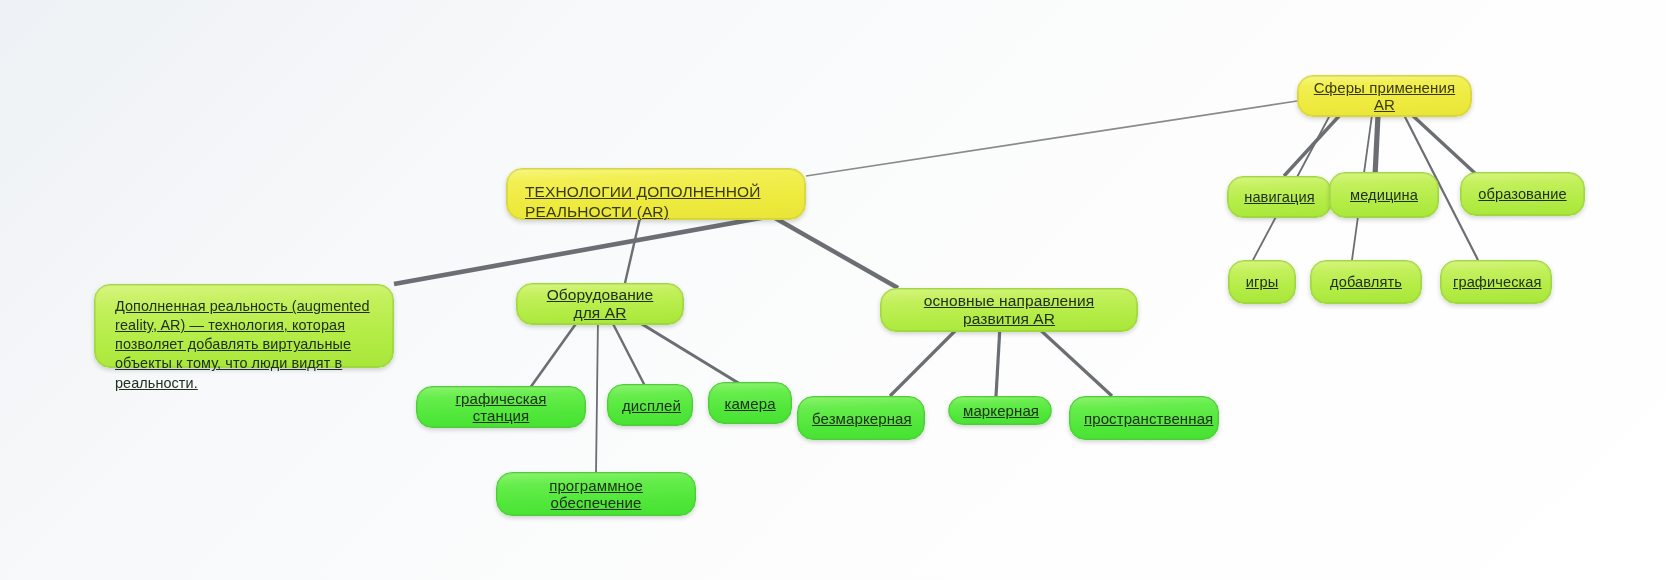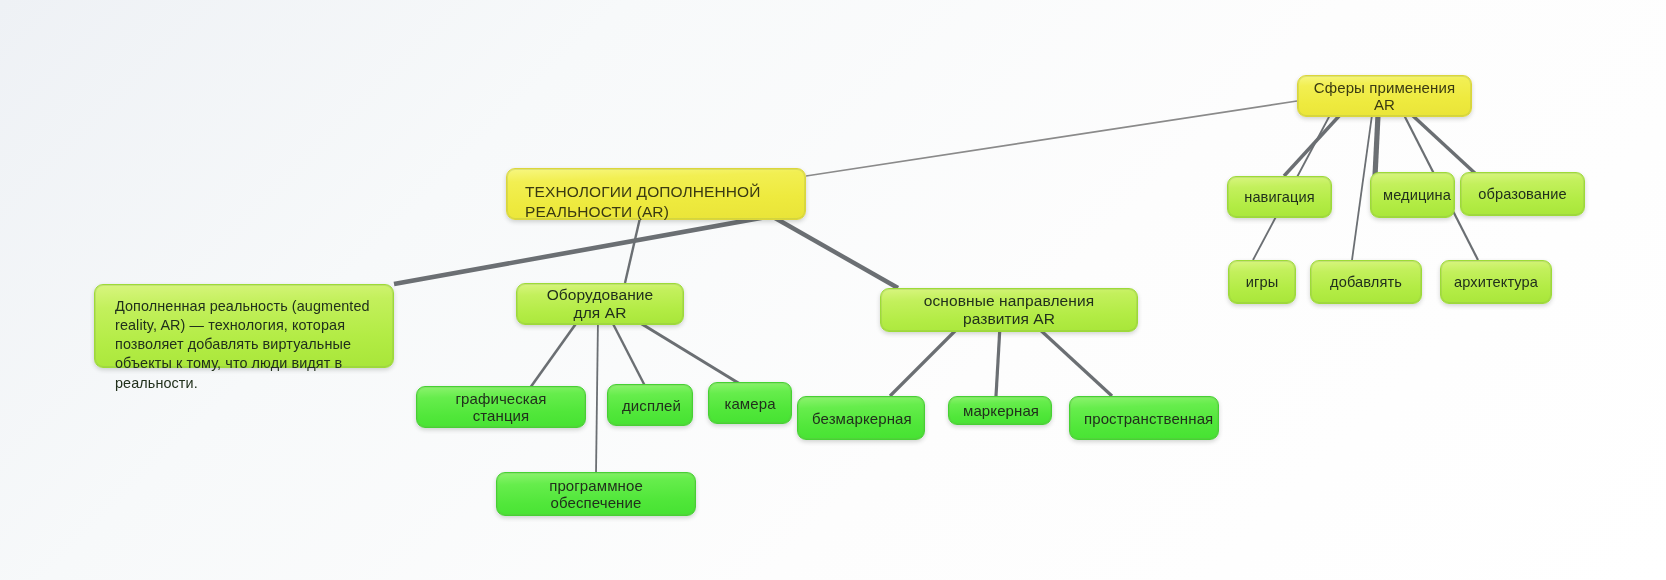--- a/index.html
+++ b/index.html
@@ -22,27 +22,28 @@
     position: absolute;
     left: 0;
     top: 0;
     width: 1666px;
     height: 580px;
     pointer-events: none;
   }
   .node {
     position: absolute;
     box-sizing: border-box;
-    border-radius: 9px;
+    border-radius: 16px;
     display: flex;
     align-items: center;
     color: #21301c;
     letter-spacing: 0.1px;
     box-shadow: 0 2px 4px rgba(60,70,60,0.22), 0 0 0 1px rgba(120,150,90,0.20) inset;
     z-index: 3;
+    text-decoration: underline;
   }
   .node .label {
     width: 100%;
     display: block;
   }
   
   .n-yellow {
     background: linear-gradient(178deg, #f7f780 0%, #f2ef52 22%, #eeea3e 62%, #e9e438 100%);
     border: 1px solid #dcd63a;
     color: #3a3a12;
@@ -142,33 +143,33 @@
   </div>
 
   <div class="node n-green leaf-node" style="left:1069px; top:396px; width:150px; height:44px;">
     <span class="label">пространственная</span>
   </div>
 
   <div class="node n-limelight small-node" style="left:1207px; top:176px; width:105px; height:42px;margin-left:20px;">
     <span class="label">навигация</span>
   </div>
 
-  <div class="node n-limelight small-node" style="left:1370px; top:172px; width:85px; height:46px;">
+  <div class="node n-limelight small-node" style="left:1329px; top:172px; width:110px; height:46px;">
     <span class="label">медицина</span>
   </div>
 
   <div class="node n-limelight small-node" style="left:1460px; top:172px; width:125px; height:44px;">
     <span class="label">образование</span>
   </div>
 
   <div class="node n-limelight small-node" style="left:1228px; top:260px; width:68px; height:44px;">
     <span class="label">игры</span>
   </div>
 
   <div class="node n-limelight small-node" style="left:1310px; top:260px; width:112px; height:44px;">
     <span class="label">добавлять</span>
   </div>
 
   <div class="node n-limelight small-node" style="left:1440px; top:260px; width:112px; height:44px;">
-    <span class="label">архитектура</span>
+    <span class="label">графическая</span>
   </div>
 
 </div>
 
 </body></html>

